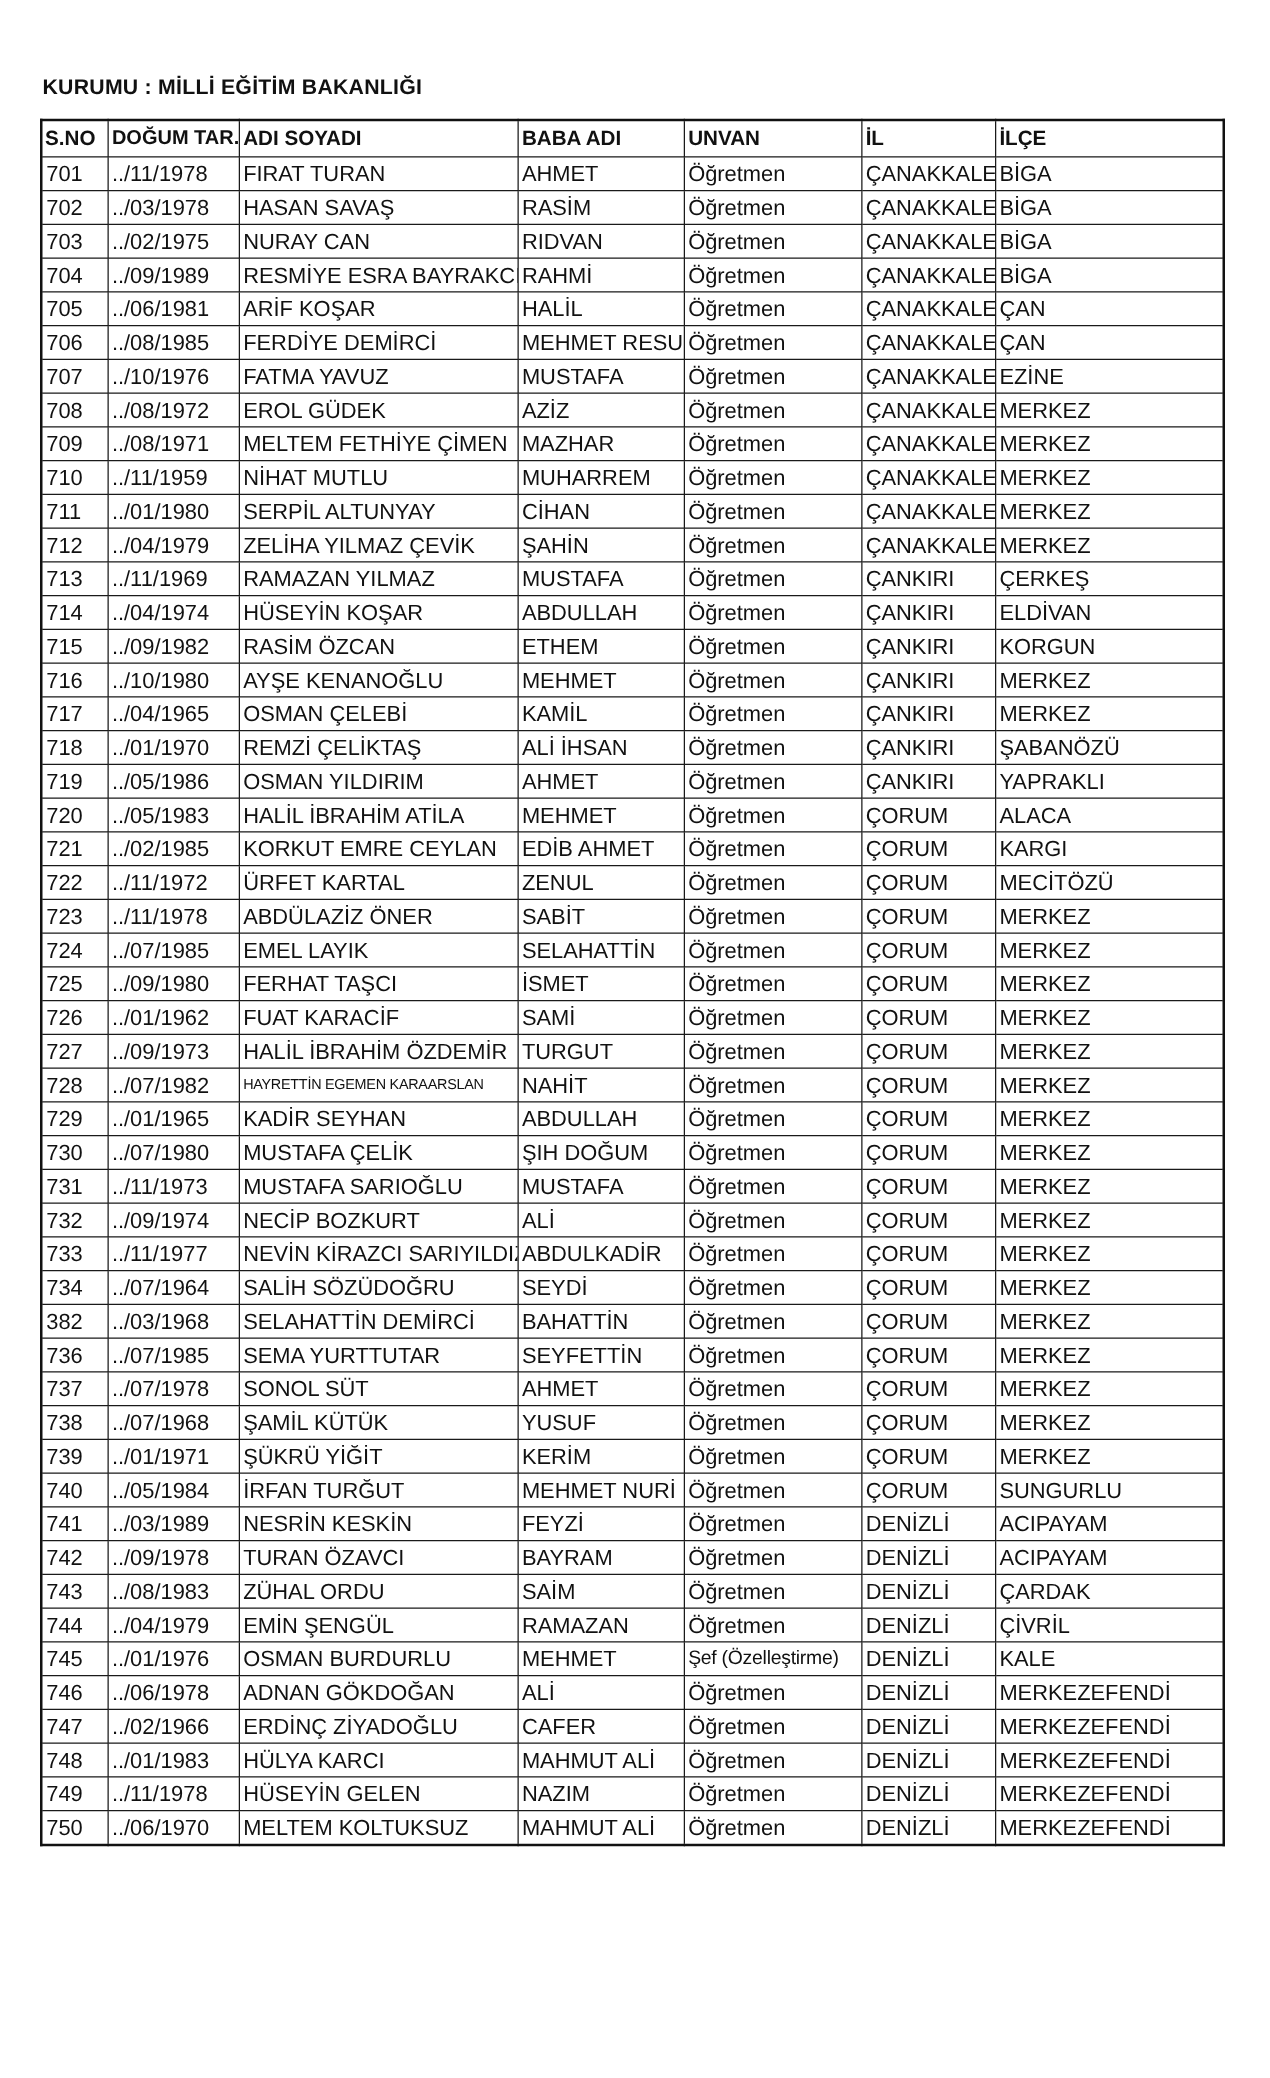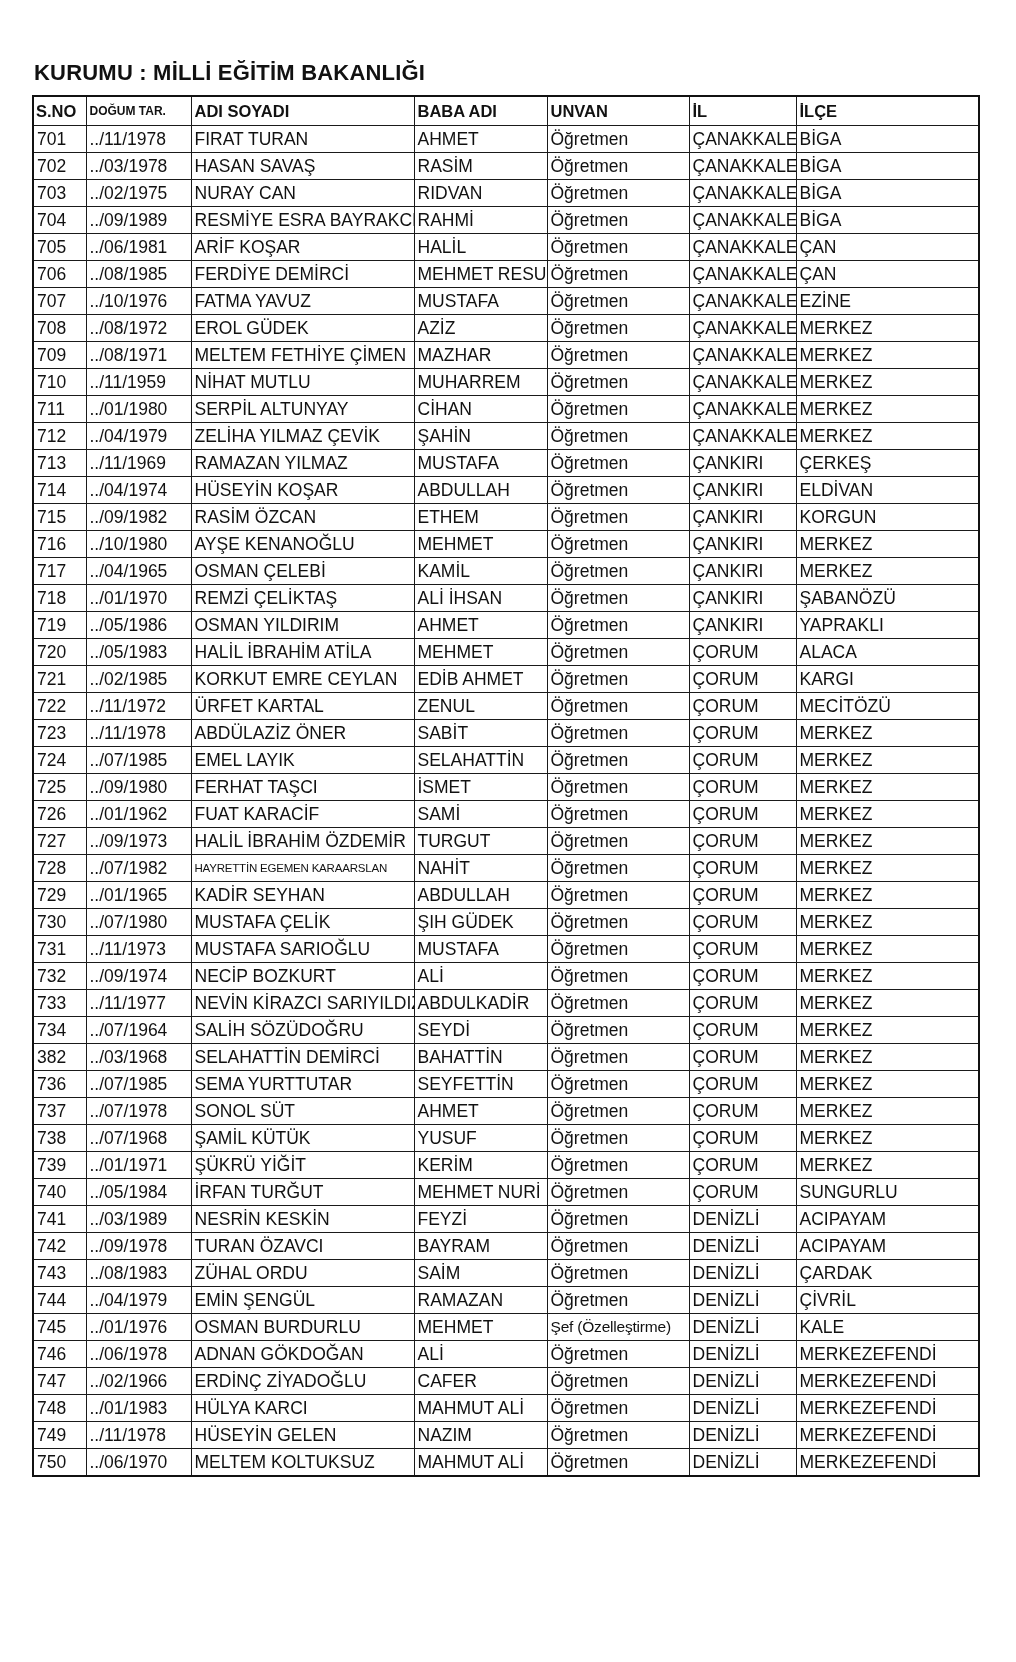--- a/index.html
+++ b/index.html
@@ -1,18 +1,18 @@
 <!DOCTYPE html>
 <html><head>
 <meta charset="utf-8">
 <style>
   html, body { margin:0; padding:0; background:#ffffff; }
   body { width:1016px; height:1662px; position:relative; overflow:hidden;
          font-family:"Liberation Sans", "DejaVu Sans", sans-serif; color:#111; }
-  .title { position:absolute; left:34px; top:60px; font-size:22px; font-weight:bold;
+  .title { position:absolute; left:34px; top:60px; font-size:17px; font-weight:bold;
            letter-spacing:0.2px; }
   table { position:absolute; left:32px; top:95px; border-collapse:collapse;
           table-layout:fixed; width:946px; }
   col.c-sno { width:53px; } col.c-dt { width:105px; } col.c-name { width:223px; }
   col.c-baba { width:133px; } col.c-unvan { width:142px; } col.c-il { width:107px; }
   col.c-ilce { width:183px; }
   th, td { border:1.6px solid #1a1a1a; height:26px; padding:0 3px; font-size:17.5px;
            white-space:nowrap; overflow:hidden; line-height:26px; }
   th { font-weight:bold; text-align:left; font-size:16.5px; height:28px; }
   th.sno { padding:0 2px; }
@@ -32,21 +32,21 @@
       <col class="c-dt">
       <col class="c-name">
       <col class="c-baba">
     <col class="c-unvan">
       <col class="c-il">
       <col class="c-ilce">
   </colgroup>
   <thead>
     <tr>
       <th class="sno">S.NO</th>
-      <th style="font-size:12px;margin-top:44px;">DOĞUM TAR.</th>
+      <th style="font-size:16px;margin-top:44px;">DOĞUM TAR.</th>
       <th>ADI SOYADI</th>
       <th>BABA ADI</th>
       <th>UNVAN</th>
       <th>İL</th>
       <th>İLÇE</th>
     </tr>
   </thead>
   <tbody id="rows">
       <tr>
         <td class="sno">701</td>
@@ -306,21 +306,21 @@
         <td>KADİR SEYHAN</td>
         <td>ABDULLAH</td>
         <td>Öğretmen</td>
         <td>ÇORUM</td>
         <td>MERKEZ</td>
       </tr>
       <tr>
         <td class="sno">730</td>
         <td>../07/1980</td>
         <td>MUSTAFA ÇELİK</td>
-        <td>ŞIH GÜDEK</td>
+        <td>ŞIH DOĞUM</td>
         <td>Öğretmen</td>
         <td>ÇORUM</td>
         <td>MERKEZ</td>
       </tr>
       <tr>
         <td class="sno">731</td>
         <td>../11/1973</td>
         <td>MUSTAFA SARIOĞLU</td>
         <td>MUSTAFA</td>
         <td>Öğretmen</td>

